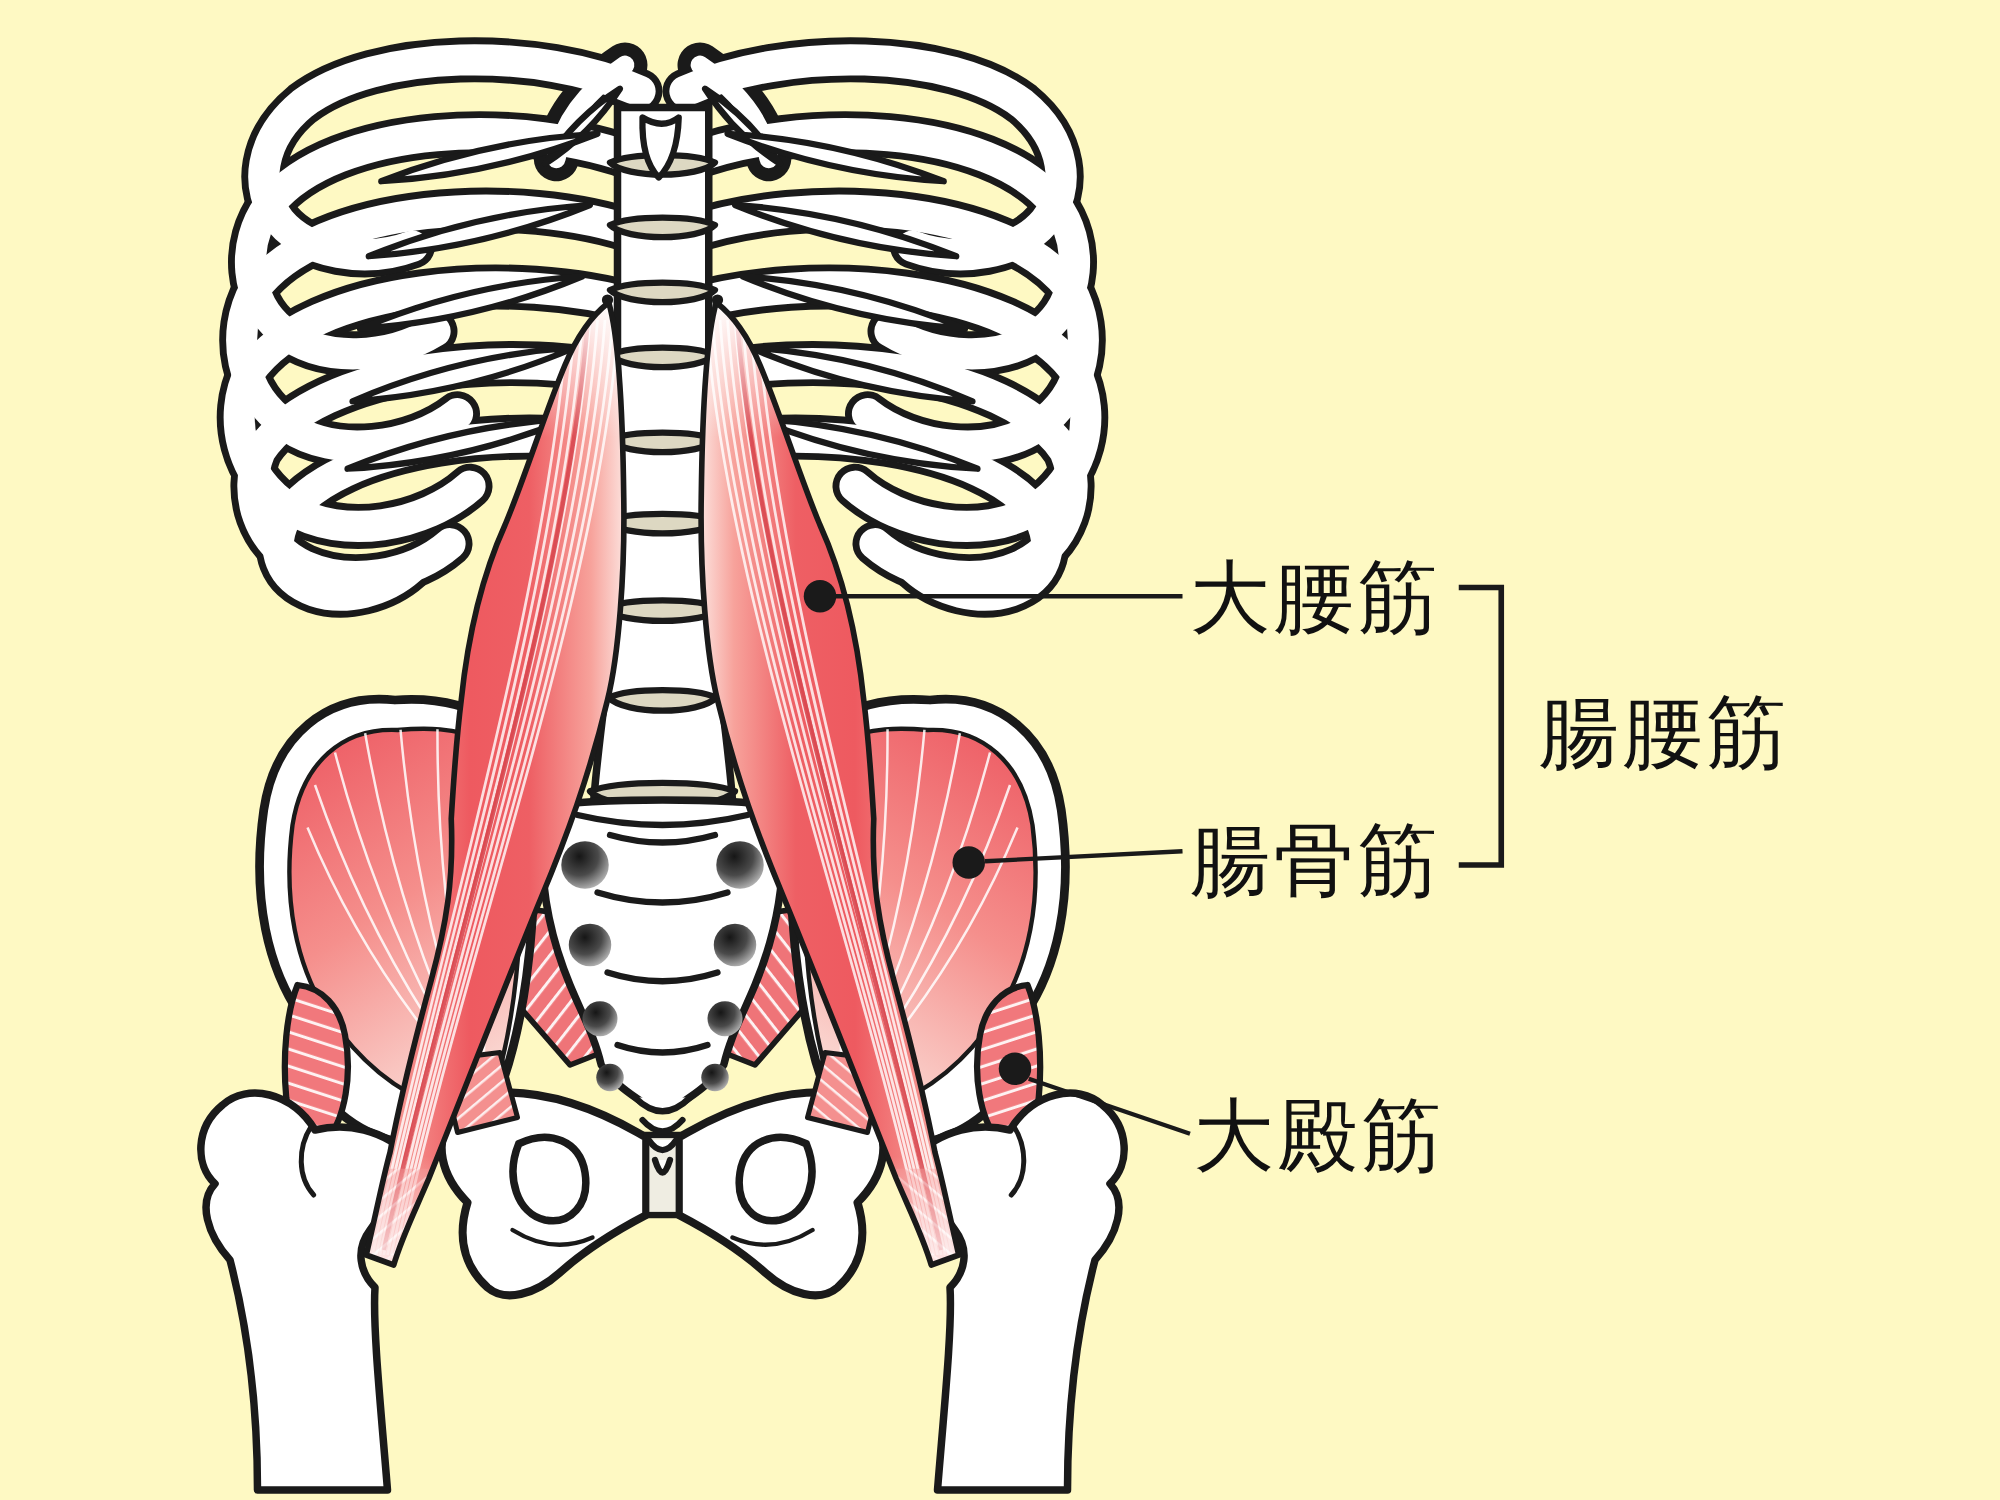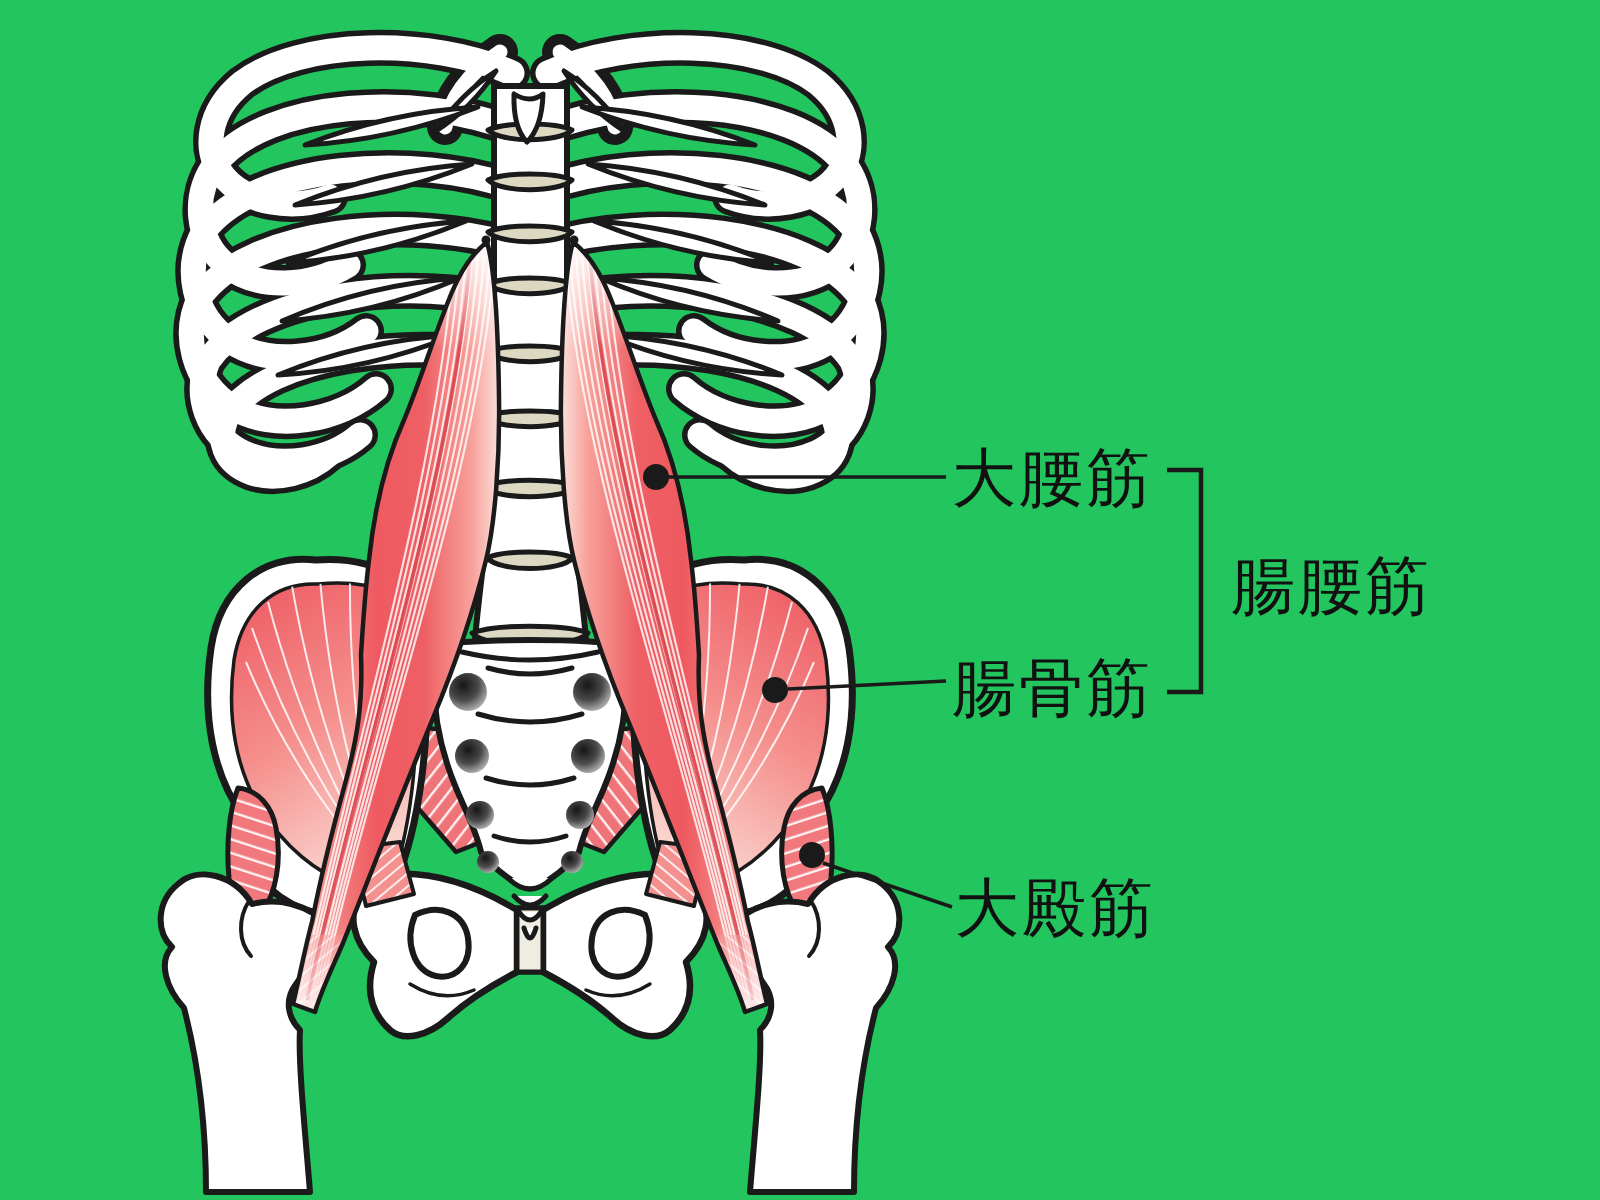--- a/index.html
+++ b/index.html
@@ -1,16 +1,16 @@
 <!DOCTYPE html>
 <html><head>
 <meta charset="utf-8">
 <style>
   html,body{margin:0;padding:0;background:#ffffff;}
-  .stage{position:relative;width:1600px;height:1200px;background:#22c55e;overflow:hidden;}
+  .stage{position:relative;width:1600px;height:1200px;background:#fef9c3;overflow:hidden;}
   svg{display:block;}
   .lbl{font-family:"Liberation Sans","DejaVu Sans",sans-serif;font-size:64px;font-weight:500;letter-spacing:3px;fill:#111111;}
 </style>
 </head>
 <body>
 
 <div class="stage">
 <svg width="1600" height="1200" viewBox="0 0 1600 1200">
   <defs>
     <linearGradient id="gPsoas" gradientUnits="userSpaceOnUse" x1="290" y1="0" x2="505" y2="0">

